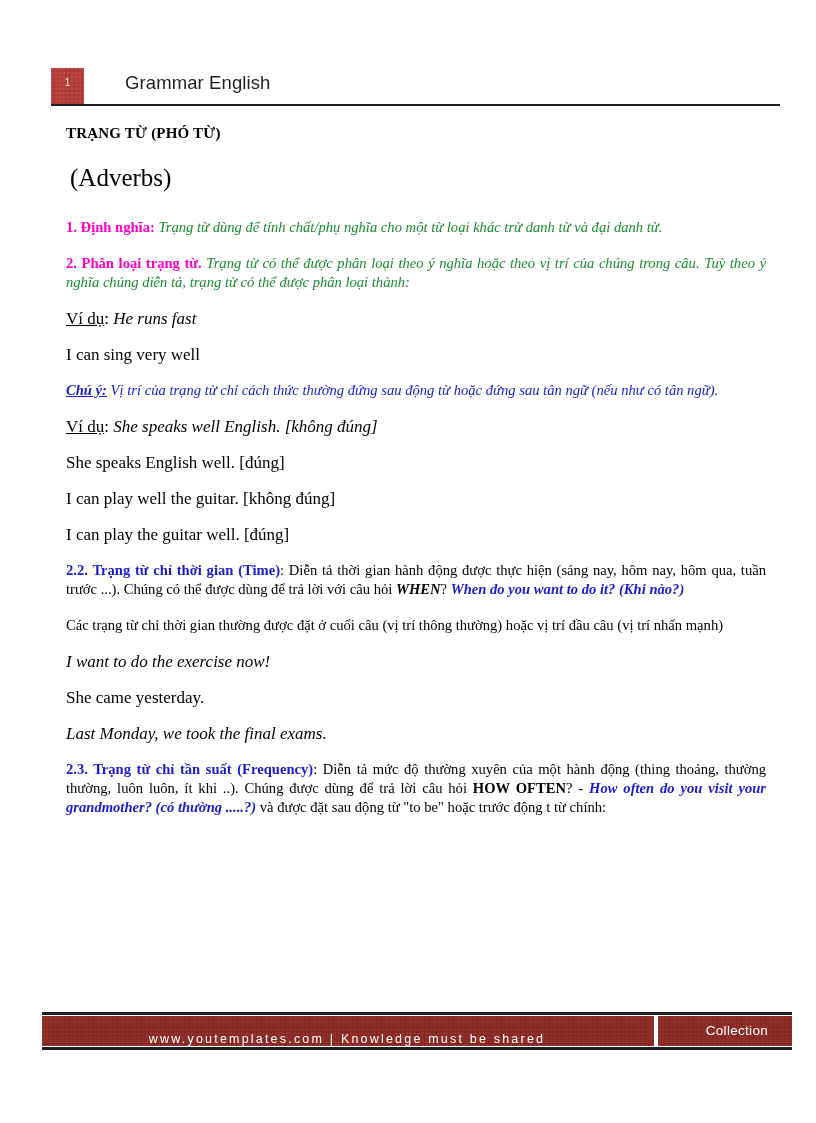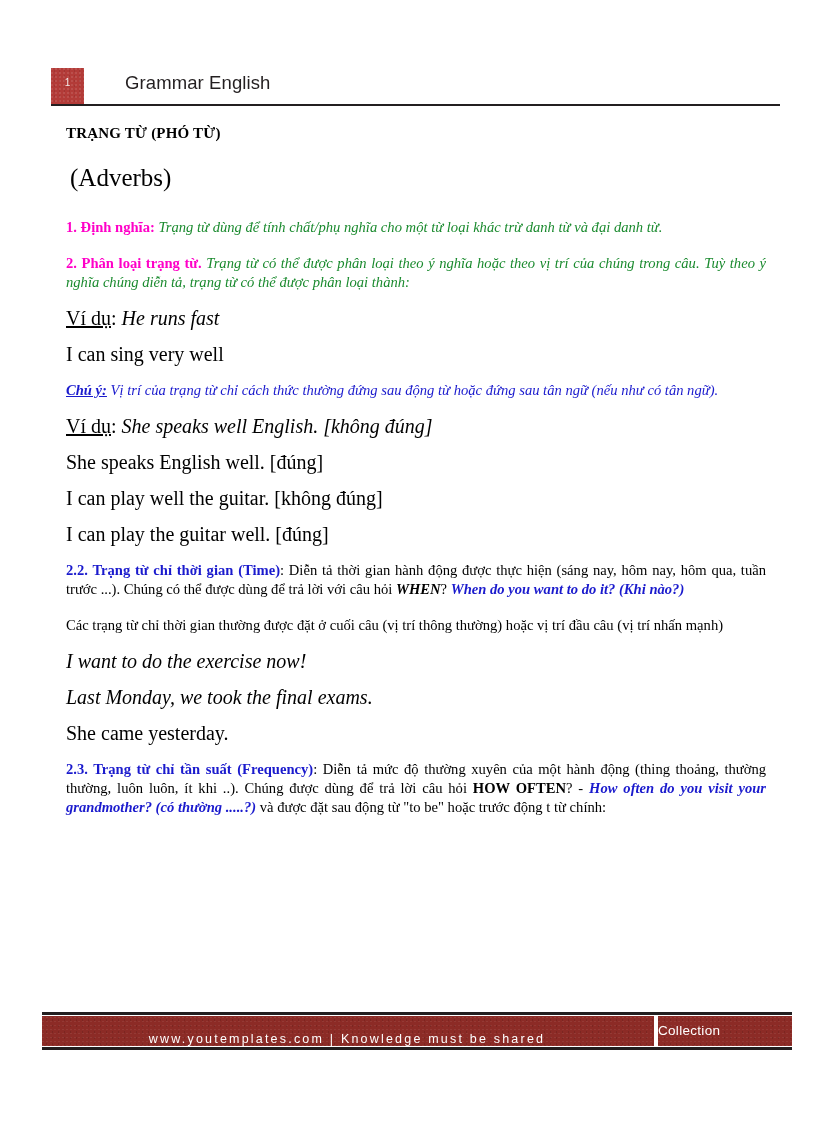--- a/index.html
+++ b/index.html
@@ -134,21 +134,21 @@
     color: #1a1acd;
     font-weight: bold;
     font-style: italic;
     text-decoration: underline;
   }
   .it { font-style: italic; }
   .bd { font-weight: bold; }
 
   .ex-line {
     margin: 10px 0 17px 0;
-    font-size: 20px;
+    font-size: 17px;
     line-height: 19px;
   }
 
   
   .footer {
     position: absolute;
     left: 42px;
     top: 1012px;
     width: 750px;
     height: 38px;
@@ -203,21 +203,21 @@
     height: 30px;
     background: #ffffff;
   }
   .footer-collection {
     position: absolute;
     left: 616px;
     top: 4px;
     width: 110px;
     height: 30px;
     line-height: 30px;
-    text-align: left;
+    text-align: right;
     font-family: "Liberation Sans", "DejaVu Sans", sans-serif;
     font-size: 13.5px;
     color: #ffffff;
     letter-spacing: 0.3px;
     white-space: nowrap;
   }
 </style>
 </head>
 <body>
 
@@ -251,22 +251,22 @@
 
     <p class="ex-line">She speaks English well. [đúng]</p>
     <p class="ex-line">I can play well the guitar. [không đúng]</p>
     <p class="ex-line">I can play the guitar well. [đúng]</p>
 
     <p class="block"><span class="lbl-blue">2.2. Trạng từ chỉ thời gian (Time)</span><span>: Diễn tả thời gian hành động được thực hiện (sáng nay, hôm nay, hôm qua, tuần trước ...). Chúng có thể được dùng để trả lời với câu hỏi </span><span class="bd it">WHEN</span><span>? </span><span class="txt-blue-bi">When do you want to do it? (Khi nào?)</span></p>
 
     <p class="block">Các trạng từ chỉ thời gian thường được đặt ở cuối câu (vị trí thông thường) hoặc vị trí đầu câu (vị trí nhấn mạnh)</p>
 
     <p class="ex-line it">I want to do the exercise now!</p>
+    <p class="ex-line">She came yesterday.</p>
     <p class="ex-line it">Last Monday, we took the final exams.</p>
-    <p class="ex-line">She came yesterday.</p>
 
     <p class="block"><span class="lbl-blue">2.3. Trạng từ chỉ tần suất (Frequency)</span><span>: Diễn tả mức độ thường xuyên của một hành động (thing thoảng, thường thường, luôn luôn, ít khi ..). Chúng được dùng để trả lời câu hỏi </span><span class="bd">HOW OFTEN</span><span>? - </span><span class="txt-blue-bi">How often do you visit your grandmother? (có thường .....?)</span><span> và được đặt sau động từ "to be" hoặc trước động t từ chính:</span></p>
 
   </div>
 
   <div class="footer">
     <div class="footer-rule-top"></div>
     <div class="footer-bar"></div>
     <div class="footer-main">www.youtemplates.com | Knowledge must be shared</div>
     <div class="footer-divider"></div>

